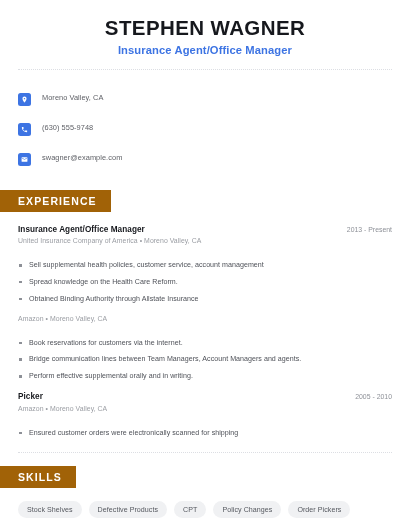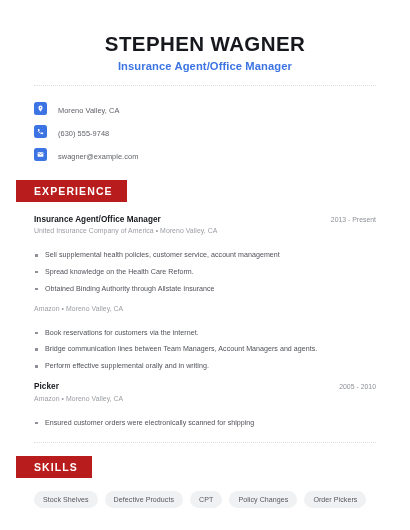--- a/index.html
+++ b/index.html
@@ -13,21 +13,21 @@
     background: #ffffff;
     font-family: "Liberation Sans", sans-serif;
     color: #2b2b2f;
     overflow: hidden;
   }
 
   .page {
     width: 410px;
     height: 530px;
     position: relative;
-    padding: 16px;
+    padding: 0;
   }
 
   
   .header {
     padding: 16px 18px 0 18px;
     text-align: center;
   }
 
   .full-name {
     font-size: 20.5px;
@@ -51,23 +51,24 @@
     height: 0;
   }
 
   
   .contact-list {
     padding: 11px 18px 0 18px;
   }
 
   .contact-row {
     display: flex;
-    align-items: flex-end;
+    align-items: flex-start;
     height: 18px;
     margin-bottom: 5px;
+    margin-top: 12px;
   }
 
   .contact-icon {
     width: 13px;
     height: 13px;
     border-radius: 2.5px;
     background: #3d74e3;
     display: flex;
     align-items: center;
     justify-content: center;
@@ -83,21 +84,21 @@
     letter-spacing: 0.05px;
   }
 
   
   .section {
     margin-top: 19px;
   }
 
   .section-badge {
     display: inline-block;
-    background: #b91c1c;
+    background: #a16207;
     color: #ffffff;
     font-size: 10.5px;
     font-weight: bold;
     letter-spacing: 1.1px;
     padding: 5px 14px 5px 18px;
     margin-left: 0;
   }
 
   .section-body {
     padding: 13px 18px 0 18px;

